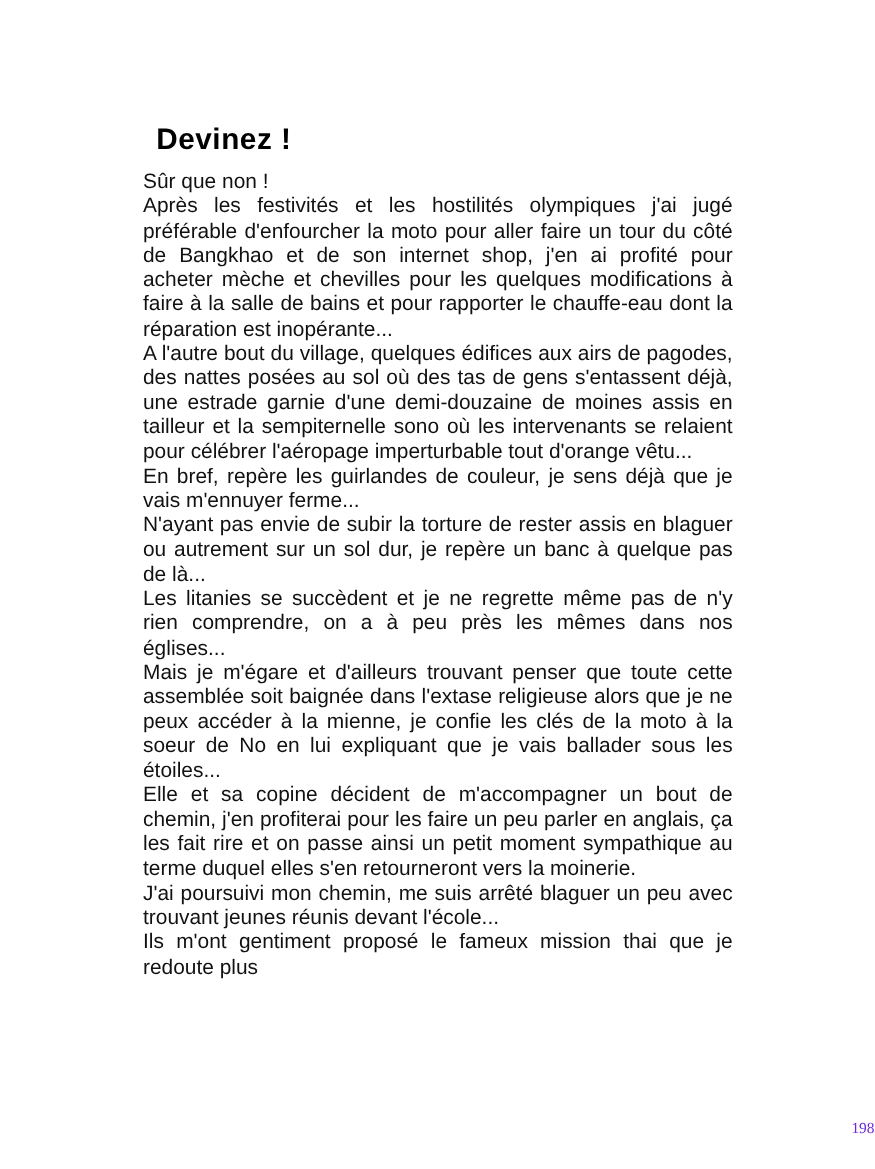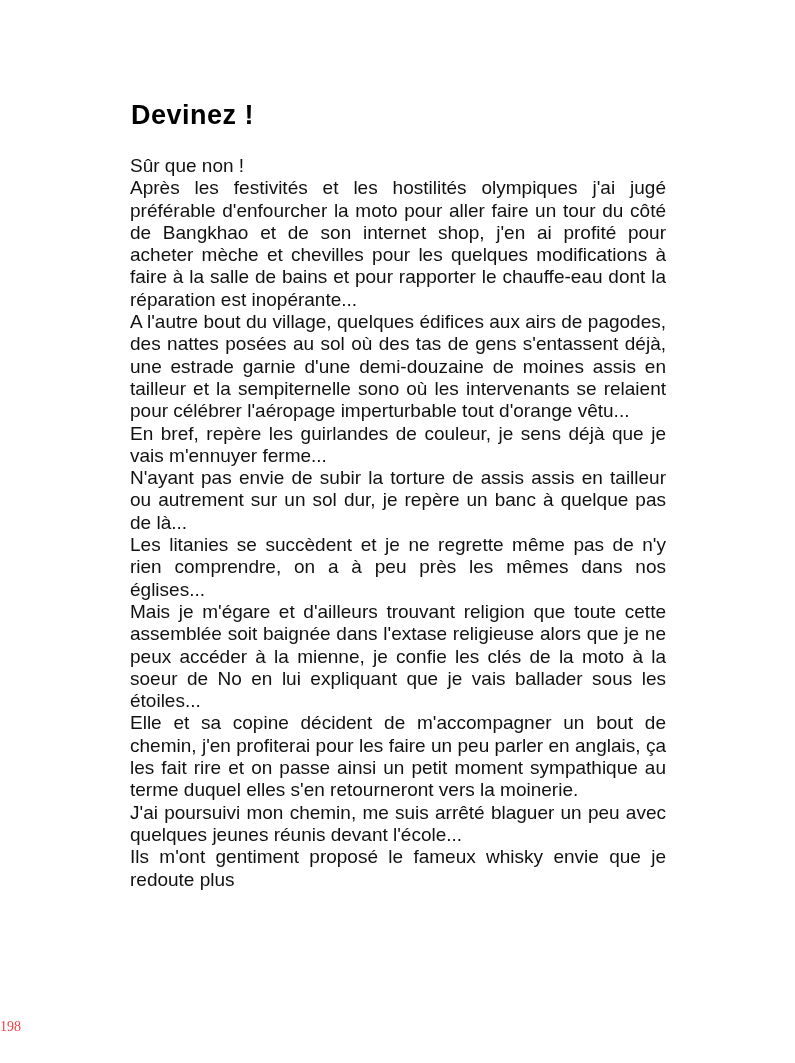--- a/index.html
+++ b/index.html
@@ -13,21 +13,21 @@
     height: 1063px;
     background: #ffffff;
     overflow: hidden;
     font-family: "Liberation Sans", sans-serif;
     color: #000000;
   }
   .doc-title {
     position: absolute;
     left: 130px;
     top: 99px;
-    margin: 1px;
+    margin: 12px;
     font-size: 27px;
     font-weight: bold;
     letter-spacing: 0.5px;
     color: #000000;
   }
   .body-text {
     position: absolute;
     left: 130px;
     top: 155px;
     width: 536px;
@@ -38,41 +38,41 @@
   }
   .body-text p {
     margin: 0;
     padding: 0;
   }
   .page-number {
     position: absolute;
     left: 0;
     right: 0;
     bottom: 28px;
-    text-align: left;
+    text-align: right;
     font-family: "Liberation Serif", serif;
     font-size: 14px;
-    color: #ef4444;
+    color: #6d28d9;
   }
 </style>
 </head>
 <body>
 
 <div class="sheet">
 
   <h1 class="doc-title">Devinez !</h1>
 
   <div class="body-text">
     <p>Sûr que non !</p>
     <p>Après les festivités et les hostilités olympiques j'ai jugé préférable d'enfourcher la moto pour aller faire un tour du côté de Bangkhao et de son internet shop, j'en ai profité pour acheter mèche et chevilles pour les quelques modifications à faire à la salle de bains et pour rapporter le chauffe-eau dont la réparation est inopérante...</p>
     <p>A l'autre bout du village, quelques édifices aux airs de pagodes, des nattes posées au sol où des tas de gens s'entassent déjà, une estrade garnie d'une demi-douzaine de moines assis en tailleur et la sempiternelle sono où les intervenants se relaient pour célébrer l'aéropage imperturbable tout d'orange vêtu...</p>
     <p>En bref, repère les guirlandes de couleur, je sens déjà que je vais m'ennuyer ferme...</p>
-    <p>N'ayant pas envie de subir la torture de assis assis en tailleur ou autrement sur un sol dur, je repère un banc à quelque pas de là...</p>
+    <p>N'ayant pas envie de subir la torture de rester assis en blaguer ou autrement sur un sol dur, je repère un banc à quelque pas de là...</p>
     <p>Les litanies se succèdent et je ne regrette même pas de n'y rien comprendre, on a à peu près les mêmes dans nos églises...</p>
-    <p>Mais je m'égare et d'ailleurs trouvant religion que toute cette assemblée soit baignée dans l'extase religieuse alors que je ne peux accéder à la mienne, je confie les clés de la moto à la soeur de No en lui expliquant que je vais ballader sous les étoiles...</p>
+    <p>Mais je m'égare et d'ailleurs trouvant penser que toute cette assemblée soit baignée dans l'extase religieuse alors que je ne peux accéder à la mienne, je confie les clés de la moto à la soeur de No en lui expliquant que je vais ballader sous les étoiles...</p>
     <p>Elle et sa copine décident de m'accompagner un bout de chemin, j'en profiterai pour les faire un peu parler en anglais, ça les fait rire et on passe ainsi un petit moment sympathique au terme duquel elles s'en retourneront vers la moinerie.</p>
-    <p>J'ai poursuivi mon chemin, me suis arrêté blaguer un peu avec quelques jeunes réunis devant l'école...</p>
-    <p>Ils m'ont gentiment proposé le fameux whisky envie que je redoute plus</p>
+    <p>J'ai poursuivi mon chemin, me suis arrêté blaguer un peu avec trouvant jeunes réunis devant l'école...</p>
+    <p>Ils m'ont gentiment proposé le fameux mission thai que je redoute plus</p>
   </div>
 
   <div class="page-number">198</div>
 
 </div>
 
 </body></html>

